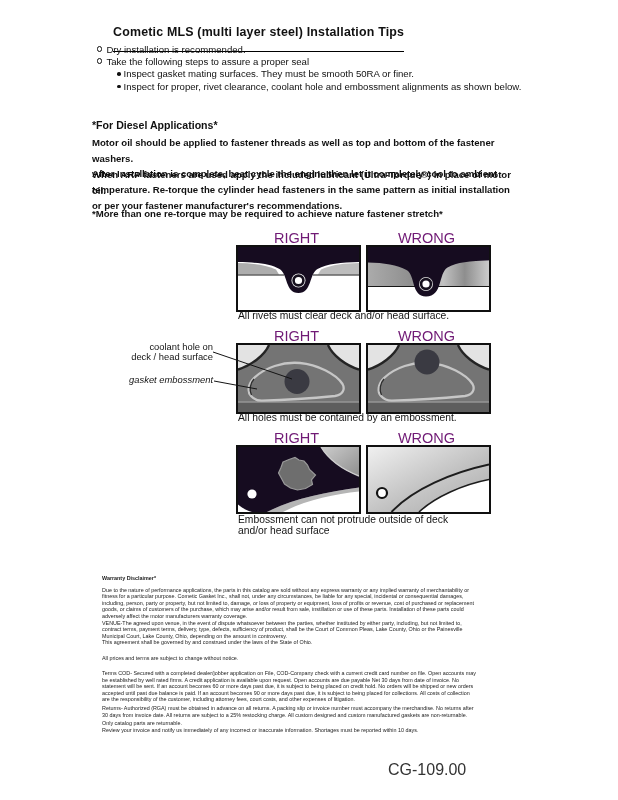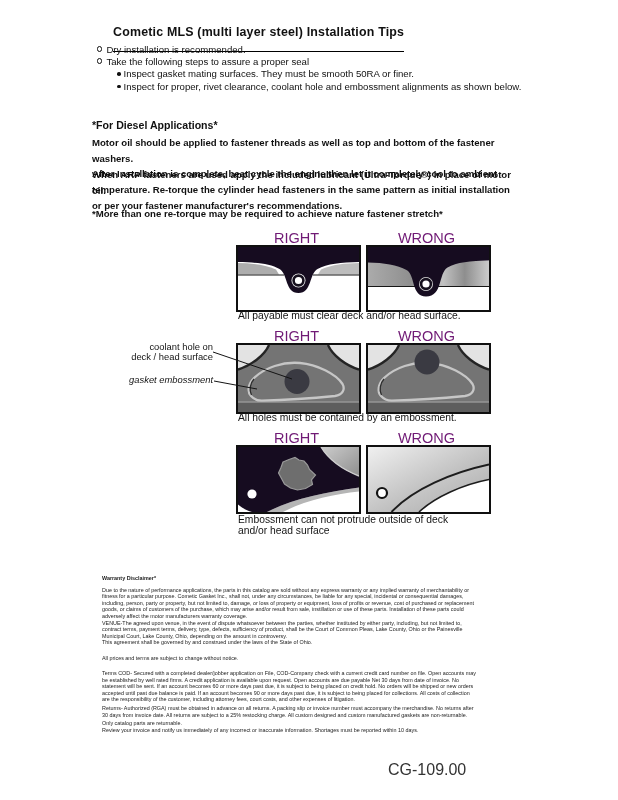--- a/index.html
+++ b/index.html
@@ -79,21 +79,21 @@
       </defs>
       <rect x="0" y="0" width="121" height="63" fill="#ffffff"></rect>
       <rect x="0" y="14" width="121" height="25.5" fill="url(#g-b)"></rect>
       <line x1="0" y1="39.5" x2="121" y2="39.5" stroke="#161616" stroke-width="1.2"></line>
       <path d="M0,0 H121 V13.5 C102,14 88.5,15 79.5,20.5 C70,26.5 75,49.5 58,49.5 C43,49.5 47.5,28 38.5,23 C29.5,18 16,15.8 0,15.5 Z" fill="#160c20"></path>
       <circle cx="58" cy="37" r="7" fill="#dddddd"></circle>
       <circle cx="58" cy="37" r="4.9" fill="#ffffff" stroke="#16101e" stroke-width="2.6"></circle>
     </svg>
   </div>
 
-  <div class="cap" style="left:238px;top:310px;">All payable must clear deck and/or head surface.</div>
+  <div class="cap" style="left:238px;top:310px;">All rivets must clear deck and/or head surface.</div>
 
   <div class="dg-label" style="left:236px;top:328px;">RIGHT</div>
   <div class="dg-label" style="left:366px;top:328px;">WRONG</div>
 
   <div class="callout" style="top:342px;">coolant hole on
 deck / head surface</div>
   <div class="callout" style="top:375px;font-style:italic;">gasket embossment</div>
 
   <div class="dg-box" style="left:236px;top:343px;height:67px;">
     <svg width="121" height="67" viewBox="0 0 121 67" preserveAspectRatio="none">

